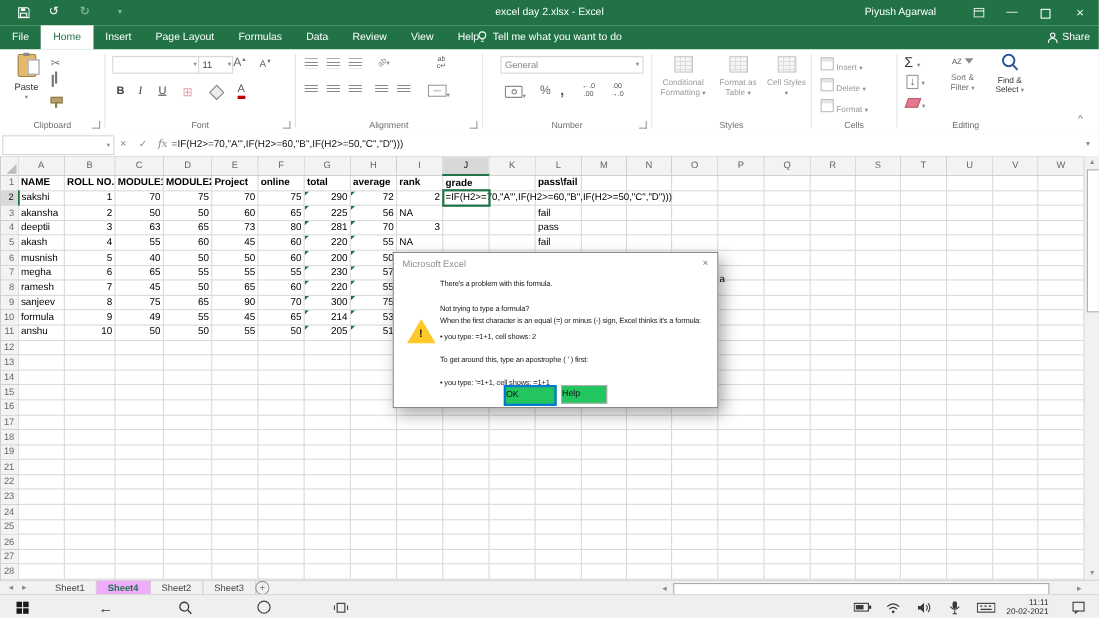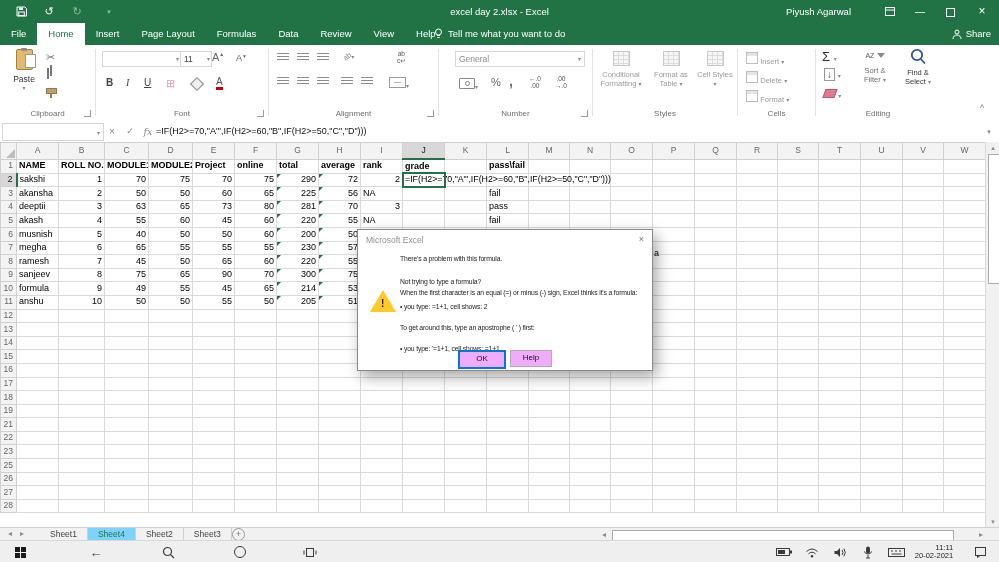--- a/index.html
+++ b/index.html
@@ -67,37 +67,37 @@
   td.fml{overflow:visible;z-index:3;font-size:8.8px}
   .flag{position:absolute;top:0;left:0;width:0;height:0;border-top:4px solid #1E7145;border-right:4px solid transparent}
   .corner-tri{position:absolute;right:1px;bottom:1px;width:0;height:0;border-bottom:9px solid #BDBDBD;border-left:9px solid transparent}
   
   #vscroll{left:985px;top:142px;width:14px;height:385px;background:#F1F1F1;border-left:1px solid #DADADA}
   .sarrow{color:#8a8a8a;font-size:7px;text-align:center;width:14px;line-height:10px}
   #vthumb{left:2px;top:12px;width:10px;height:128px;background:#fff;border:1px solid #ABABAB}
   #tabstrip{left:0;top:527px;width:999px;height:13px;background:#F1F1F1;border-top:1px solid #D0D0D0;font-size:8.5px}
   #sheet-tabs{display:flex;align-items:stretch;height:12px}
   .stab{padding:0 10px;line-height:12px;color:#444;border-right:1px solid #CFCFCF}
-  .stab.active{background:#7dd3fc;color:#217346;font-weight:400}
+  .stab.active{background:#f0abfc;color:#217346;font-weight:700}
   #hscroll{left:600px;top:1px;width:385px;height:11px;background:#F1F1F1}
   #hthumb{left:12px;top:1px;width:340px;height:9px;background:#fff;border:1px solid #ABABAB}
   
   #taskbar{left:0;top:540px;width:999px;height:22px;background:#EFEFEF;border-top:1px solid #D8D8D8}
   .tbi{position:absolute;top:0;height:22px;display:flex;align-items:center;justify-content:center;width:24px;color:#3a3a3a}
   #win-logo{display:grid;grid-template-columns:5px 5px;grid-template-rows:5px 5px;gap:1px}
   #win-logo div{background:#1a1a1a}
   #tray-clock{font-size:7.5px;line-height:8.5px;color:#222;text-align:right}
   
   #dlg{left:357px;top:229px;width:294px;height:140px;background:#fff;border:1px solid #8a8a8a;box-shadow:4px 6px 14px rgba(0,0,0,.35);z-index:10}
   #dlg-title{left:8px;top:5px;font-size:8.5px;color:#8f8f8f}
   #dlg-close{right:8px;top:4px;font-size:9px;color:#777}
   .dlg-line{position:absolute;left:42px;font-size:6.8px;letter-spacing:-.15px;color:#1a1a1a;white-space:nowrap;line-height:10px}
   #warn{left:12px;top:60px;width:0;height:0;border-left:13px solid transparent;border-right:13px solid transparent;border-bottom:22px solid #FFC928}
   #warn-ex{left:23px;top:68px;font-size:10px;font-weight:700;color:#1a1a1a}
-  .dbtn{position:absolute;top:120px;height:15px;font-size:8px;line-height:14px;text-align:center;background:#f0abfc;color:#111}
+  .dbtn{position:absolute;top:120px;height:15px;font-size:8px;line-height:14px;background:#22c55e;color:#111}
   #btn-ok{left:100px;width:44px;border:2px solid #0078D7}
   #btn-help{left:152px;width:40px;border:1px solid #ADADAD}
   #stray-a{left:654px;top:248px;font-size:9px;z-index:5}
   svg{display:block}
 </style>
 </head>
 <body>
 
 <div id="root">
 
@@ -908,20 +908,46 @@
             <td></td>
             <td></td>
             <td></td>
             <td></td>
             <td></td>
             <td></td>
             <td></td>
             <td></td>
           </tr>
           <tr>
+            <td class="rownum">24</td>
+            <td></td>
+            <td></td>
+            <td></td>
+            <td></td>
+            <td></td>
+            <td></td>
+            <td></td>
+            <td></td>
+            <td></td>
+            <td></td>
+            <td></td>
+            <td></td>
+            <td></td>
+            <td></td>
+            <td></td>
+            <td></td>
+            <td></td>
+            <td></td>
+            <td></td>
+            <td></td>
+            <td></td>
+            <td></td>
+            <td></td>
+          </tr>
+          <tr>
             <td class="rownum">25</td>
             <td></td>
             <td></td>
             <td></td>
             <td></td>
             <td></td>
             <td></td>
             <td></td>
             <td></td>
             <td></td>

